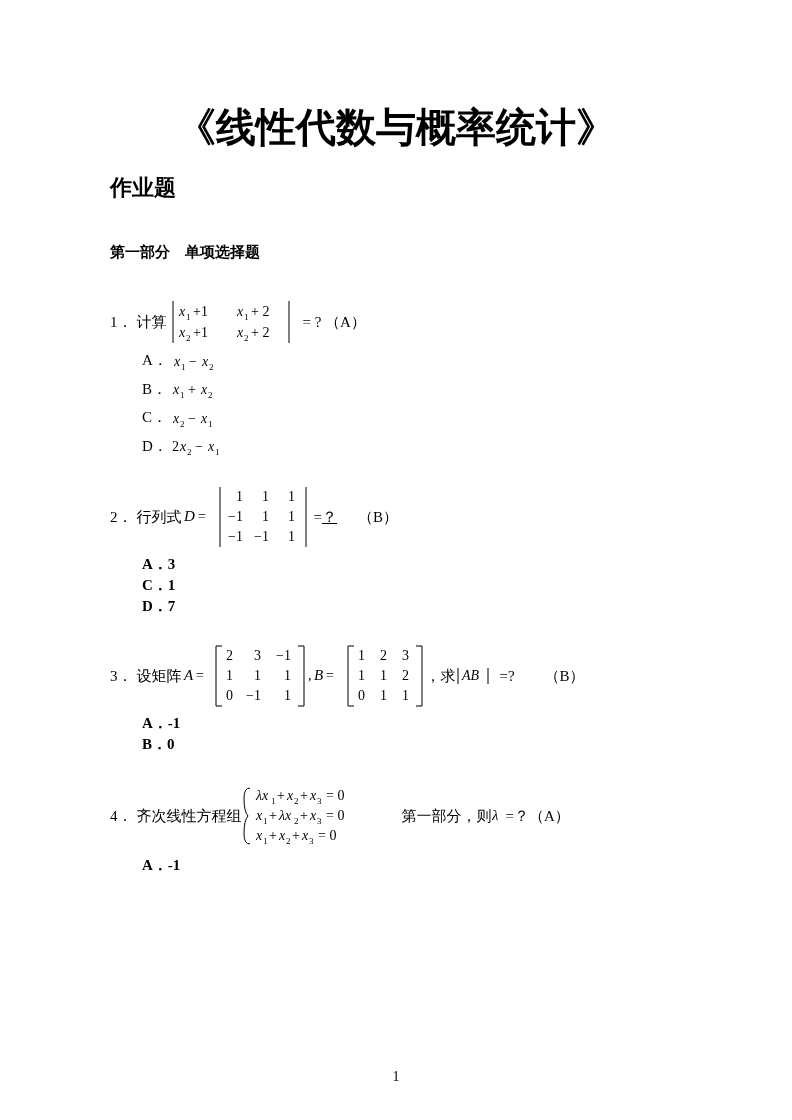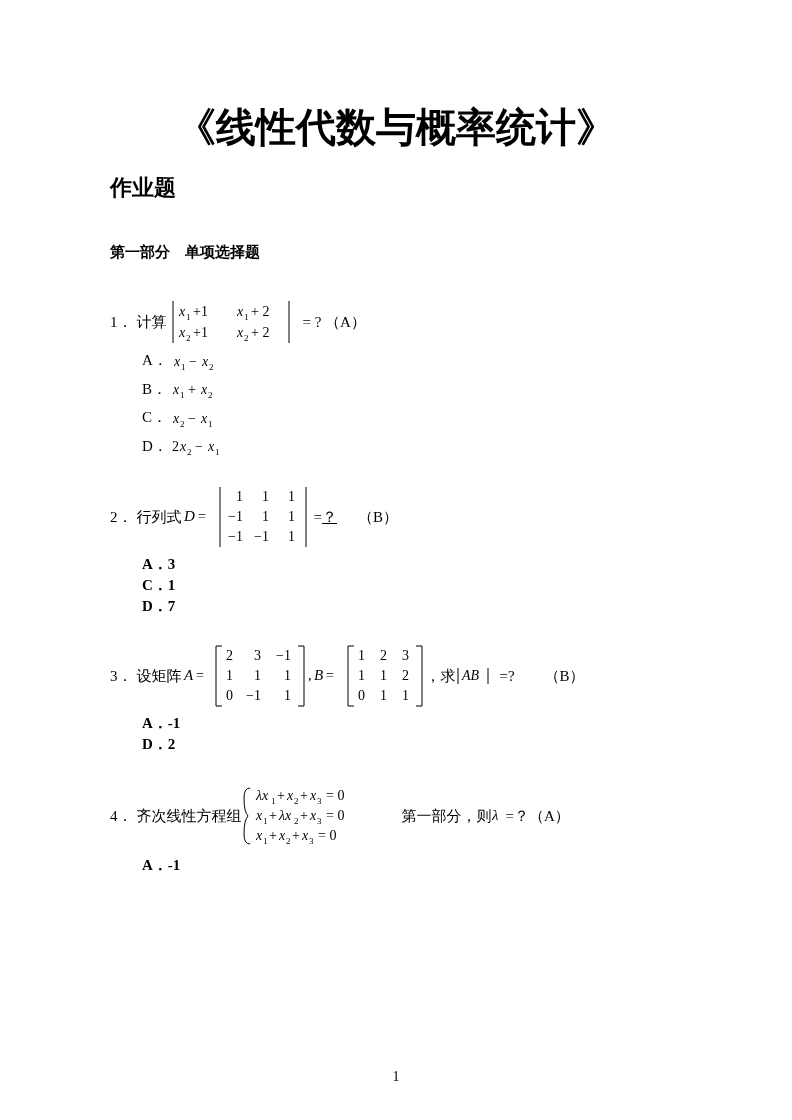--- a/index.html
+++ b/index.html
@@ -242,21 +242,21 @@
       <svg width="38" height="20">
         <line x1="2" y1="2" x2="2" y2="18" stroke="#000" stroke-width="1"></line>
         <line x1="32" y1="2" x2="32" y2="18" stroke="#000" stroke-width="1"></line>
         <text x="6" y="14" font-size="14" font-style="italic" font-family="Times New Roman">AB</text>
       </svg>
     </span>
     <span class="after">=?　　（B）</span>
   </div>
   <div class="options tight">
     <div class="option">A．-1</div>
-    <div class="option">D．2</div>
+    <div class="option">B．0</div>
   </div>
 </div>
 
 <div class="question">
   <div class="qline">
     <span class="qnum">4．</span>
     <span>齐次线性方程组</span>
     <span class="inline-svg">
       <svg width="160" height="68">
         <path d="M8 6 Q2 6 2 16 Q2 30 6 34 Q2 38 2 52 Q2 62 8 62" fill="none" stroke="#000" stroke-width="1"></path>

